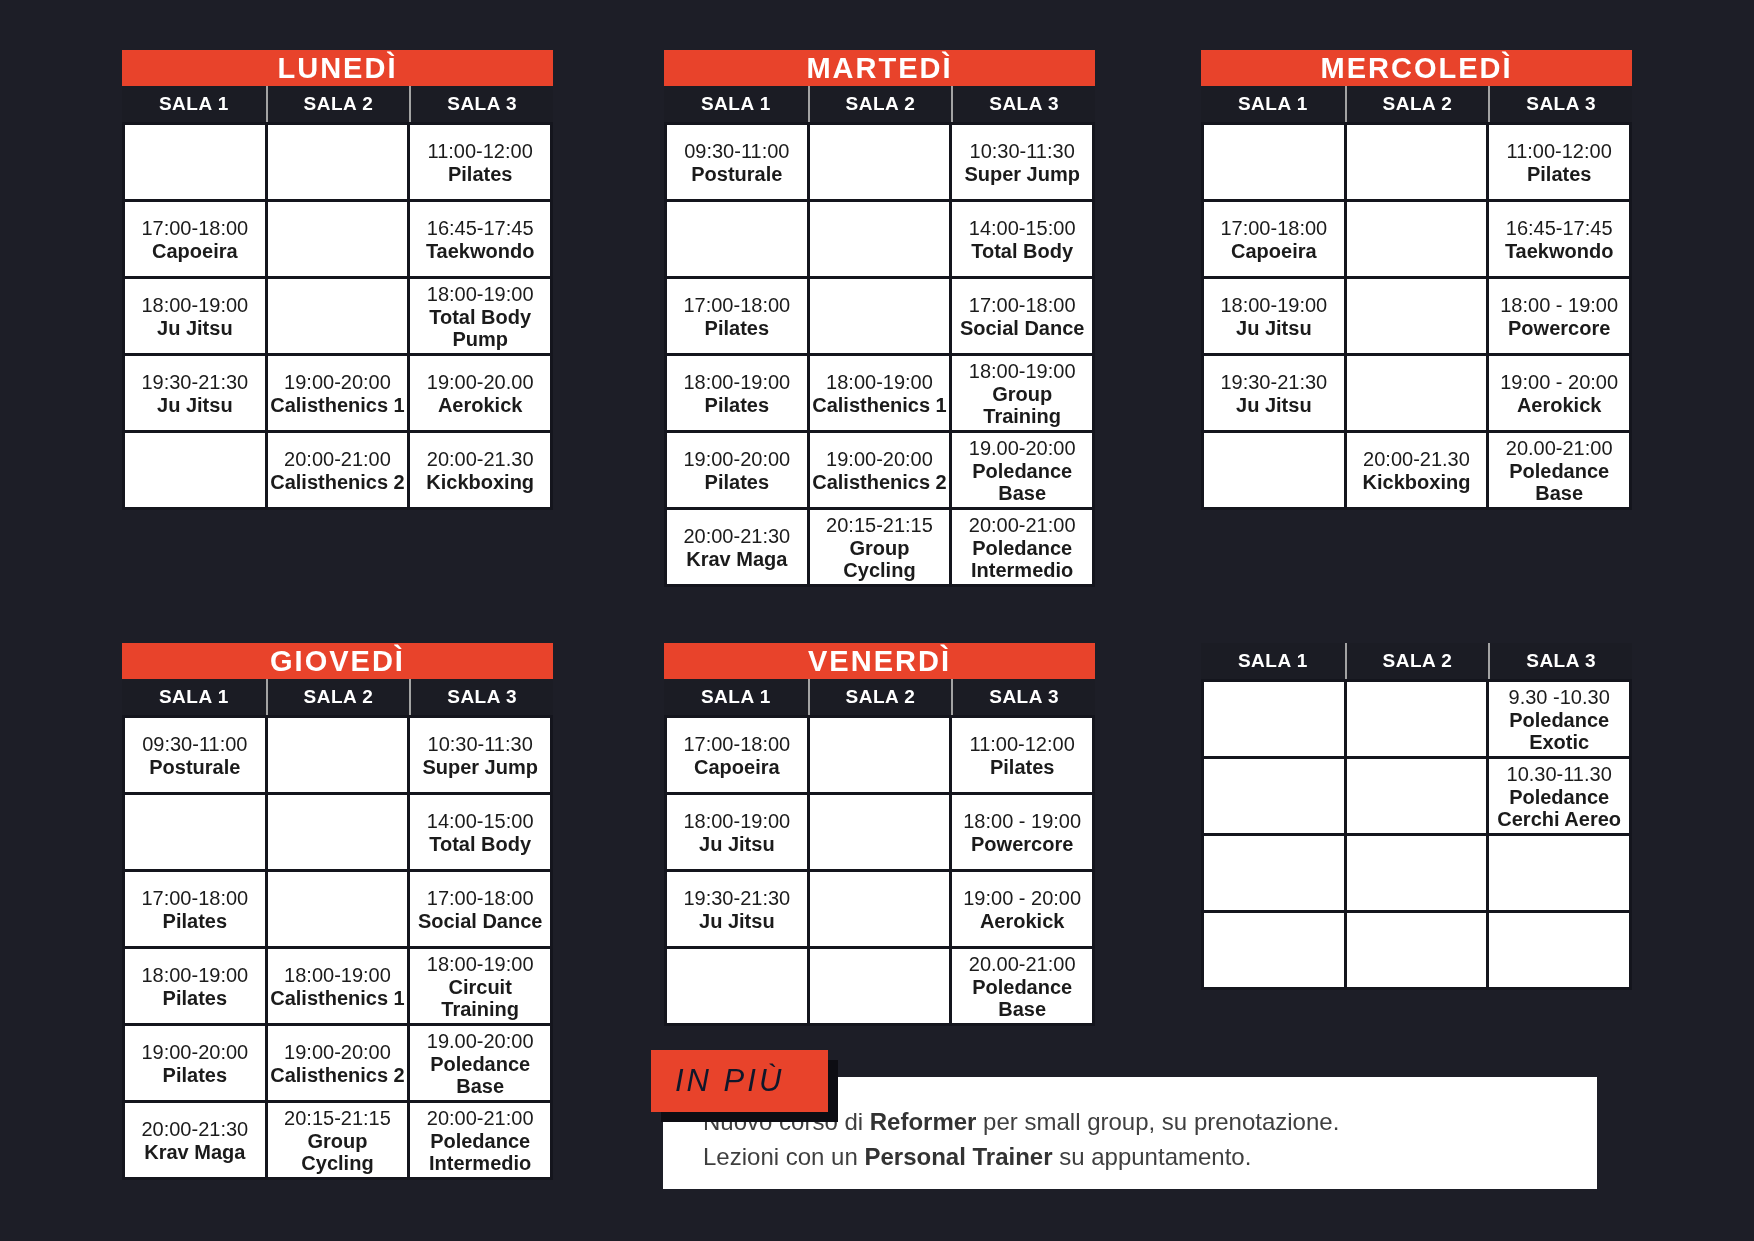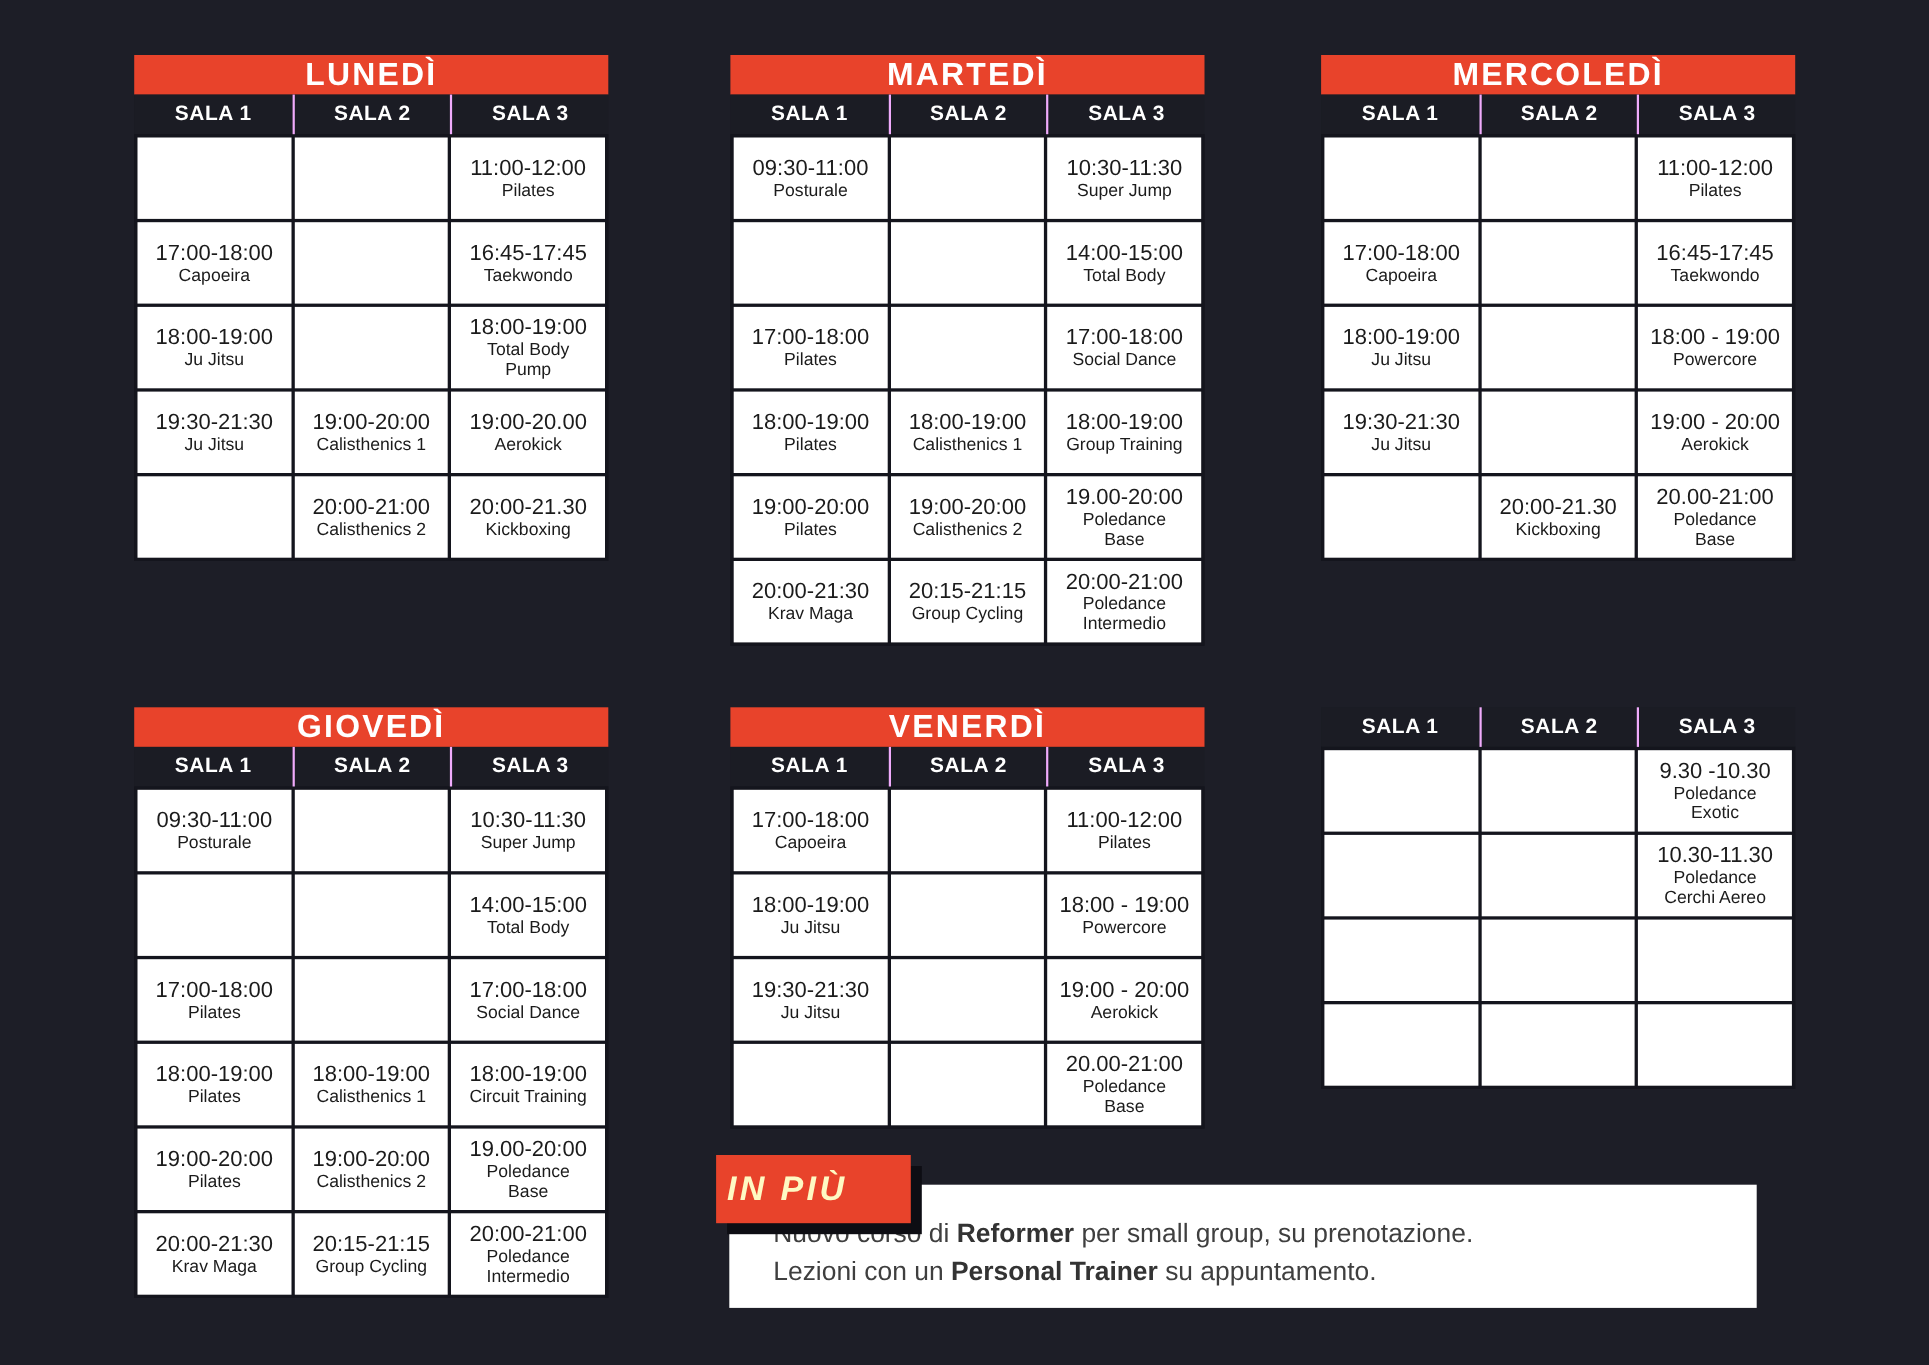--- a/index.html
+++ b/index.html
@@ -28,45 +28,45 @@
   .day-header{
     height:36px;background:var(--orange);color:#ffffff;
     font-weight:bold;font-size:29px;letter-spacing:2px;
     display:flex;align-items:center;justify-content:center;
   }
   .sala-row{display:grid;grid-template-columns:1fr 1fr 1fr;background:var(--strip);height:36px;}
   .sala-cell{
     display:flex;align-items:center;justify-content:center;
     color:#fff;font-weight:bold;font-size:19px;letter-spacing:.5px;
   }
-  .sala-cell + .sala-cell{border-left:2px solid #f0abfc;}
+  .sala-cell + .sala-cell{border-left:2px solid #a3a3a3;}
 
   .grid{
     display:grid;grid-template-columns:1fr 1fr 1fr;
     background:var(--line);border:3px solid var(--line);
     gap:3px;grid-auto-rows:74px;
   }
   .cell{
     background:#fff;display:flex;flex-direction:column;
     align-items:center;justify-content:center;text-align:center;padding:2px;
   }
   .cell .time{font-size:20px;line-height:1.2;color:var(--ink);text-align:center;}
-  .cell .name{font-size:16px;font-weight:normal;line-height:1.1;color:var(--ink);white-space:pre-line;}
+  .cell .name{font-size:20px;font-weight:bold;line-height:1.1;color:var(--ink);white-space:pre-line;}
 
   .note-bar{
     position:absolute;left:663px;top:1077px;width:934px;height:112px;
     background:#fff;box-sizing:border-box;padding:27px 10px 0 40px;
   }
   .note-line{font-size:24px;line-height:35px;color:var(--note-ink);}
   .note-line b{color:#333;}
   .note-label{
     position:absolute;left:651px;top:1050px;width:177px;height:62px;
     background:var(--orange);box-shadow:10px 10px 0 #0d0d13;
-    display:flex;align-items:center;box-sizing:border-box;padding-left:10px;
-    color:#fef9c3;font-weight:bold;font-style:italic;font-size:31px;letter-spacing:3px;
+    display:flex;align-items:center;box-sizing:border-box;padding-left:24px;
+    color:#0f172a;font-weight:normal;font-style:italic;font-size:31px;letter-spacing:3px;
     z-index:2;
   }
 </style>
 </head>
 <body>
 
 <div class="sched pos0">
     <div class="day-header">LUNEDÌ</div>
     <div class="sala-row">
       <div class="sala-cell">SALA 1</div>

